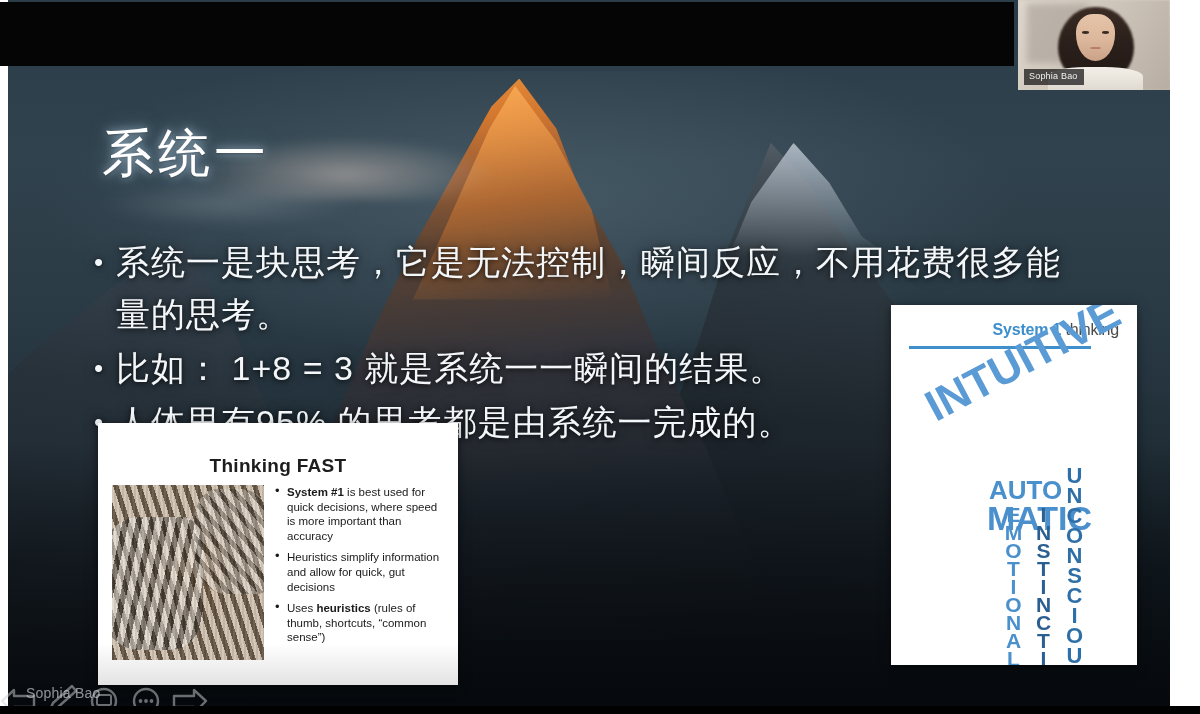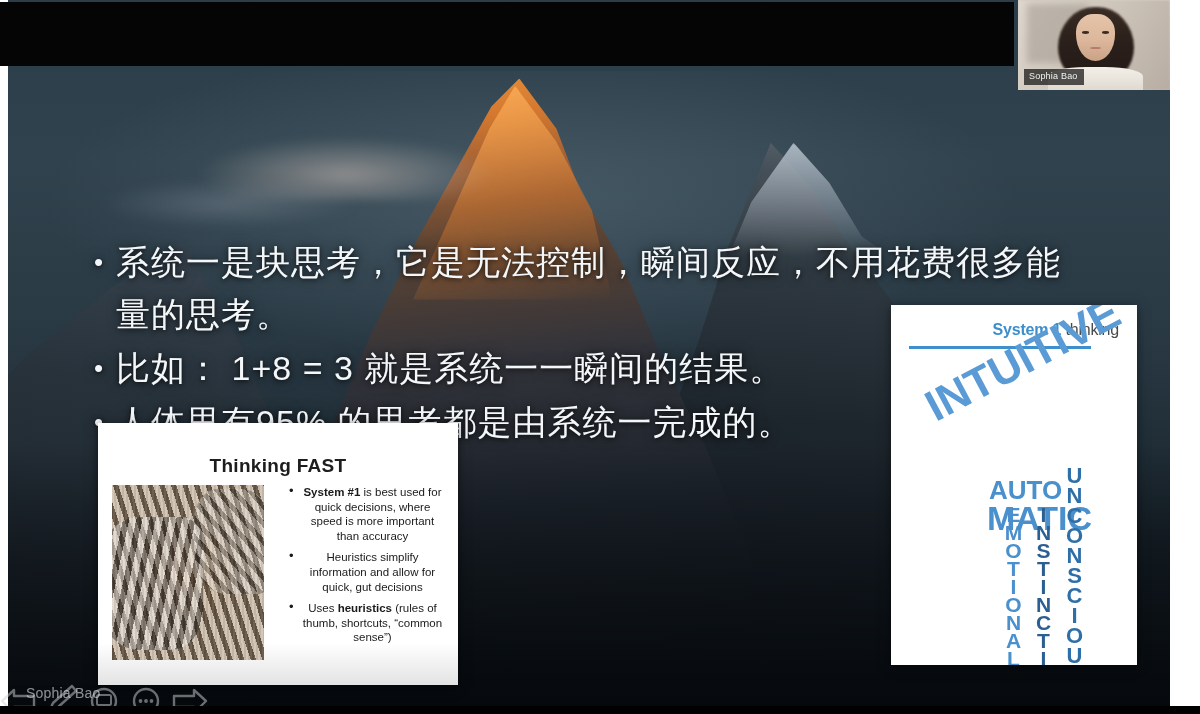--- a/index.html
+++ b/index.html
@@ -132,21 +132,21 @@
   #card-fast{
     position:absolute; left:90px; top:423px; width:360px; height:262px;
     background:linear-gradient(180deg,#ffffff 0%,#ffffff 84%,#e3e3e3 100%);
     z-index:8; box-shadow:0 2px 10px rgba(0,0,0,.55);
     padding:26px 14px 8px 14px; overflow:hidden;
   }
   #card-fast-title{
     text-align:center; font-size:19px; font-weight:bold; color:#1d1d1d;
     letter-spacing:.3px; margin:6px 0 8px 0;
   }
-  #card-fast-body{ display:flex; gap:24px;text-align:center; }
+  #card-fast-body{ display:flex; gap:10px; }
   .zebra-photo{
     flex:0 0 152px; height:175px; position:relative; overflow:hidden;
     background:#b9a38c;
   }
   .zp-base{position:absolute;inset:0;
     background:
       radial-gradient(ellipse 40% 30% at 62% 30%, rgba(212,160,106,.9), rgba(212,160,106,0) 70%),
       linear-gradient(160deg,#caa87f 0%,#b99a76 30%,#9d8companies 0%,#8d7c68 60%,#7b6b59 100%);
     background-color:#b09474;}
   .zp-stripes{position:absolute;inset:0;
@@ -235,20 +235,21 @@
     <div class="bg-haze"></div>
     <div class="cloud-b"></div>
     <div class="peak-far-left"></div>
     <div class="peak-right"></div>
     <div class="peak-right-snow"></div>
     <div class="peak-main"></div>
     <div class="peak-main-glow"></div>
     <div class="cloud-a"></div>
     <div class="bg-dark-base"></div>
 
+    <div id="slide-title">系统一</div>
 
     <div id="bullets">
       <div class="bullet">
         <span class="dot">•</span>
         <span class="btext">系统一是块思考，它是无法控制，瞬间反应，不用花费很多能量的思考。</span>
       </div>
       <div class="bullet">
         <span class="dot">•</span>
         <span class="btext">比如： 1+8 = 3 就是系统一一瞬间的结果。</span>
       </div>

